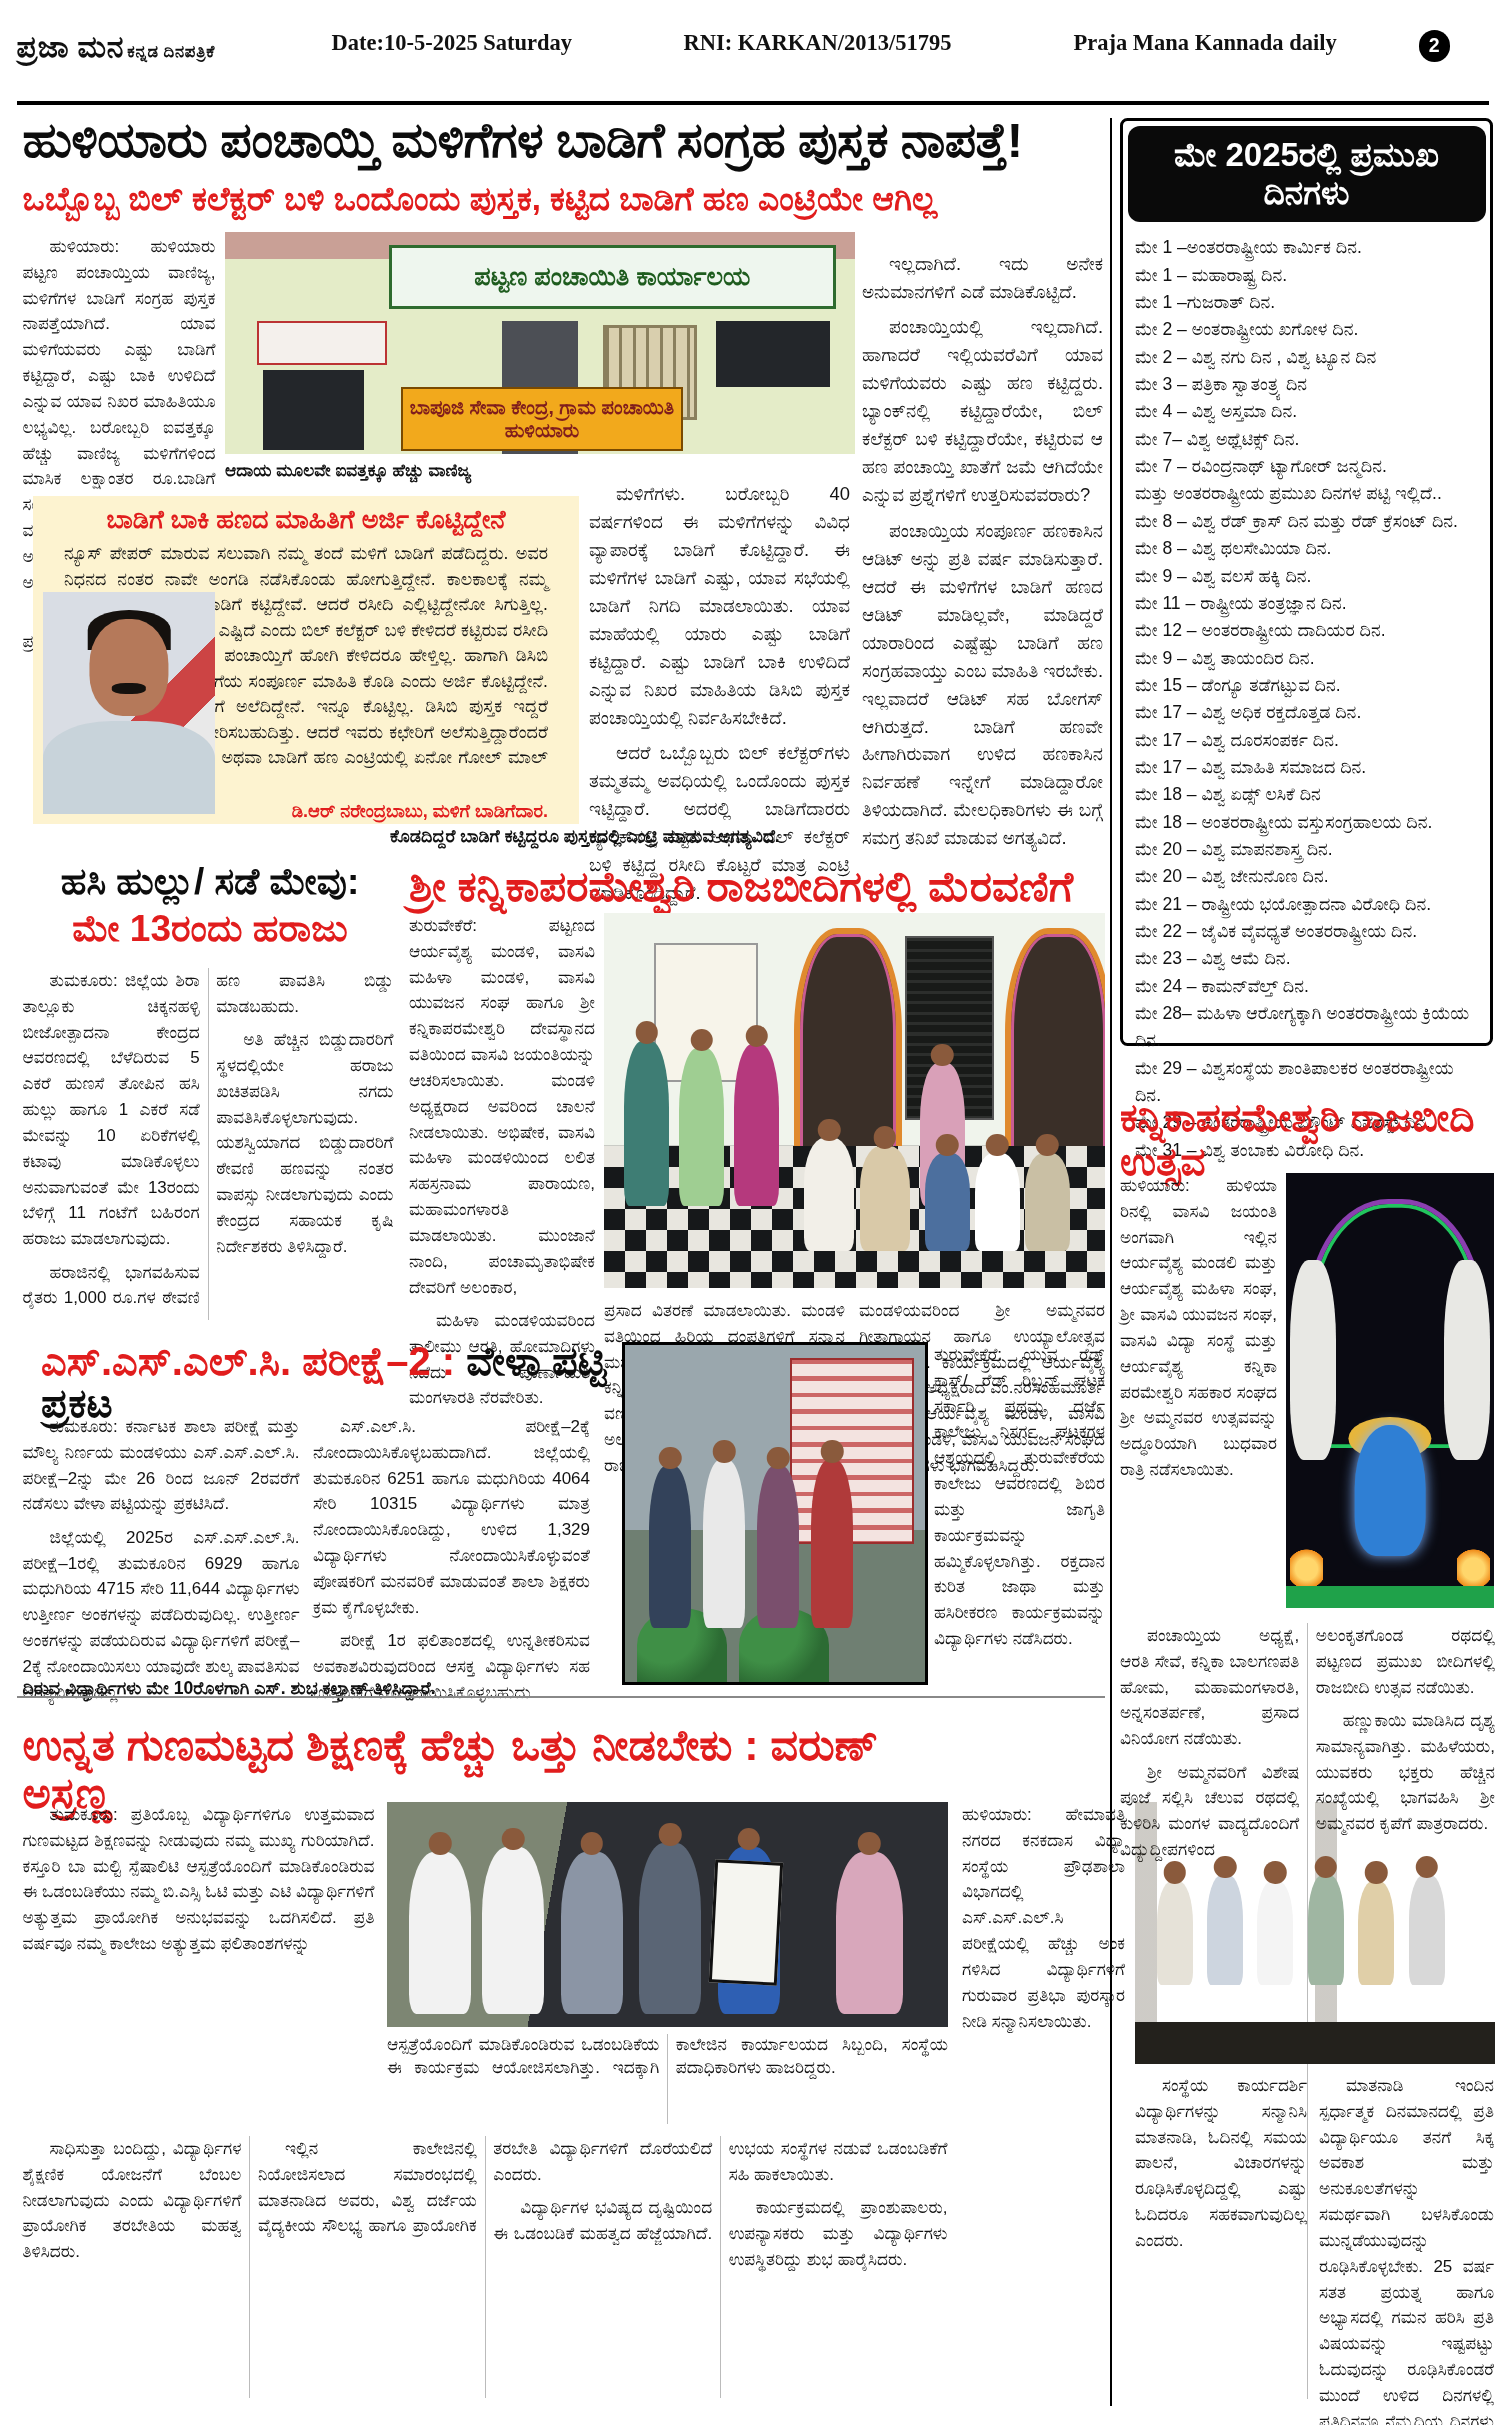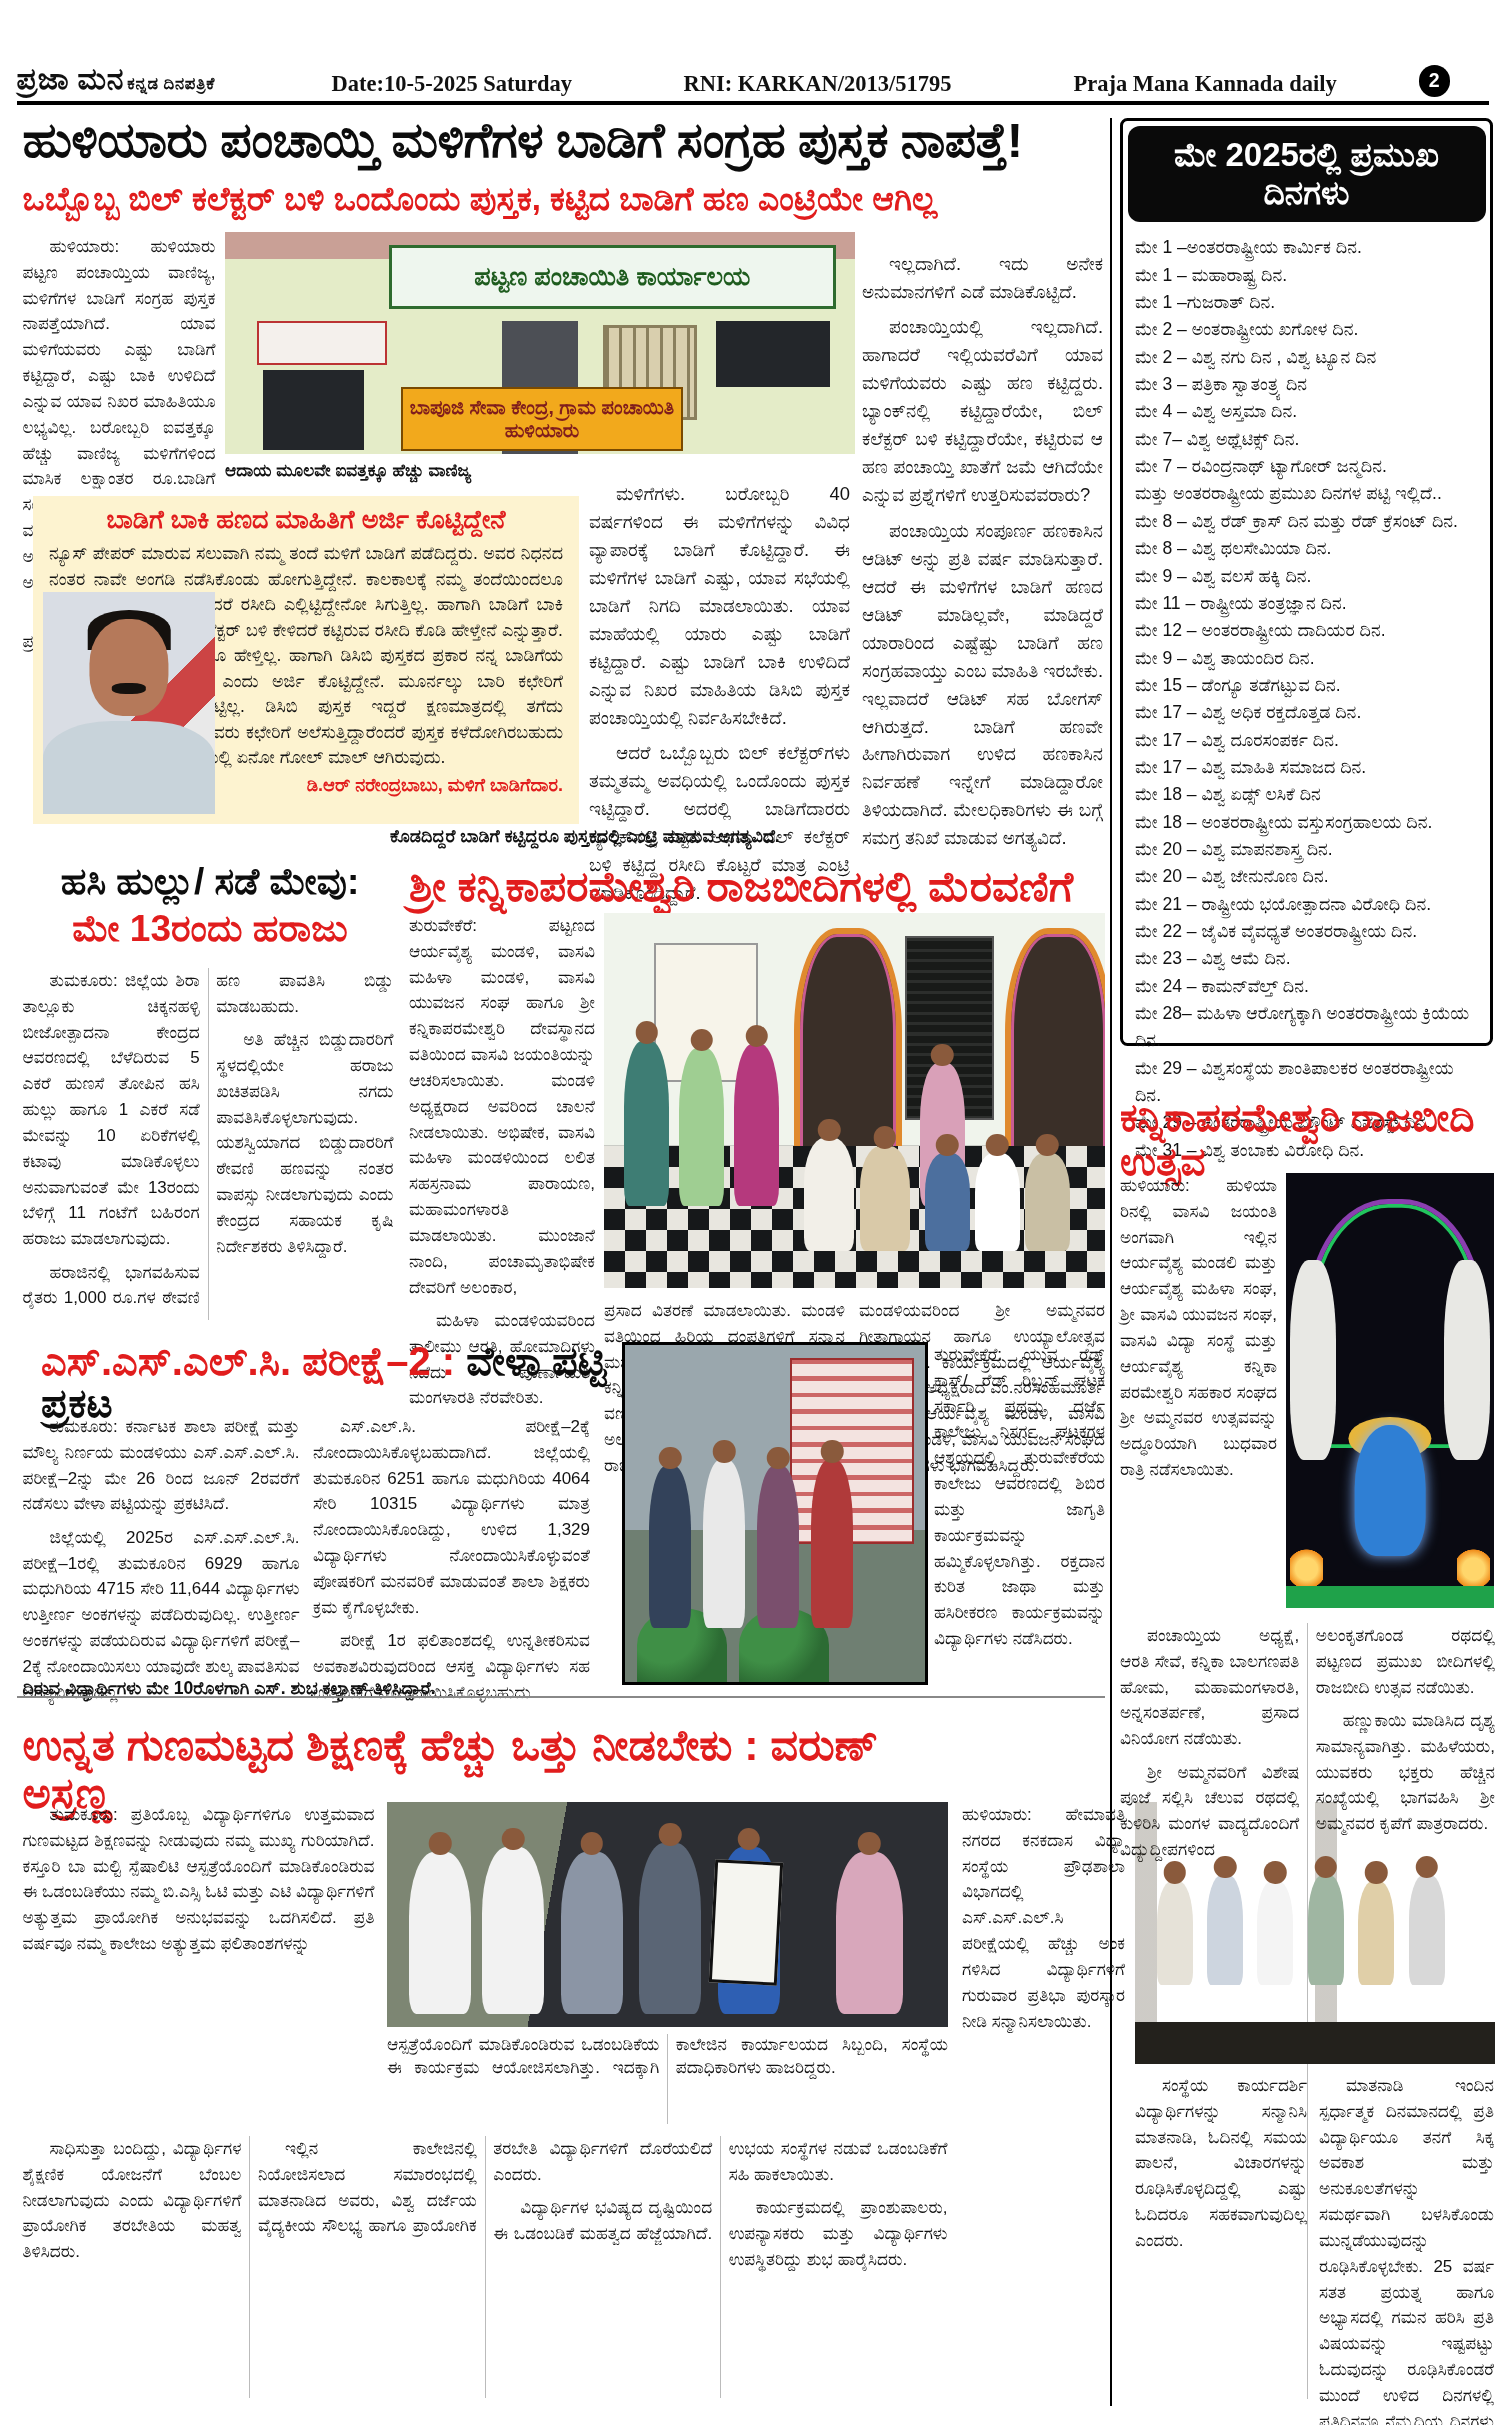--- a/index.html
+++ b/index.html
@@ -1,21 +1,21 @@
 <!DOCTYPE html>
 <html lang="kn" style="font-size:12px"><head>
 <meta charset="utf-8">
 <style>
   html,body{margin:0;padding:0;background:#e8e8e8;}
   .page{position:relative;width:1505px;height:2426px;background:#ffffff;overflow:hidden;
         font-family:"Liberation Sans","DejaVu Sans",sans-serif;color:#111;}
   .abs{position:absolute;}
   
   .hdr{position:absolute;left:16.5px;top:30px;width:1472px;height:75px;border-bottom:4.5px solid #000;
-       display:flex;align-items:flex-end;padding-bottom:4.5px;box-sizing:border-box;}
+       display:flex;align-items:flex-start;padding-bottom:4.5px;box-sizing:border-box;}
   .masthead{font-family:"Liberation Serif","DejaVu Serif",serif;font-weight:bold;font-size:30px;letter-spacing:0.7px;}
   .hdr-item{font-family:"Liberation Serif","DejaVu Serif",serif;font-weight:bold;font-size:22.5px;}
   .pagenum{width:31.5px;height:31.5px;border-radius:50%;background:#000;color:#fff;display:flex;
            align-items:center;justify-content:center;font-size:19.5px;font-weight:bold;}
   
   .lead-headline{font-size:49px;font-weight:900;line-height:1.08;letter-spacing:-0.7px;color:#0d0d0d;}
   .lead-subhead{font-size:33px;font-weight:900;color:#e11d1d;line-height:1.1;}
   .red{color:#e11d1d;}
   .h-red{font-weight:900;color:#e11d1d;}
   .h-blk{font-weight:900;color:#0d0d0d;}
@@ -28,21 +28,21 @@
   .caption{font-size:17px;font-weight:bold;line-height:1.35;text-align:justify;}
   
   .days-box{position:absolute;left:1120px;top:118px;width:373px;height:928px;border:3px solid #000;
             border-radius:7.5px;box-sizing:border-box;background:#fff;}
   .days-title{margin:4.5px;background:#0a0a0a;color:#fff;border-radius:12px;text-align:center;
               font-size:33px;font-weight:900;padding:10.5px 4.5px;line-height:1.15;}
   .days-list{padding:7.5px 12px;font-size:17.6px;line-height:1.555;}
   .days-list div{white-space:normal;}
   
   .quote-box{position:absolute;left:33px;top:496px;width:546px;height:328px;background:#fdf3d0;
-             padding:9px 16px;box-sizing:border-box;}
+             padding:9px 31px;box-sizing:border-box;}
   .quote-title{color:#e11d1d;font-weight:900;font-size:25.5px;text-align:center;margin-bottom:6px;}
   .quote-body{font-size:17.6px;line-height:1.45;text-align:justify;}
   .quote-attr{color:#e11d1d;font-weight:bold;font-size:18px;text-align:right;margin-top:4.5px;}
   
   .photo{position:absolute;overflow:hidden;background:#777;}
   
   .ph-office{background:linear-gradient(#c9a096 0 12%,#e4ecc8 12% 100%);}
   .ph-office .sign{position:absolute;left:26%;top:6%;width:70%;height:26%;background:#eef6ee;
                    border:3px solid #2e6b2e;display:flex;align-items:center;justify-content:center;
                    color:#1e5c1e;font-weight:900;font-size:25.5px;}

